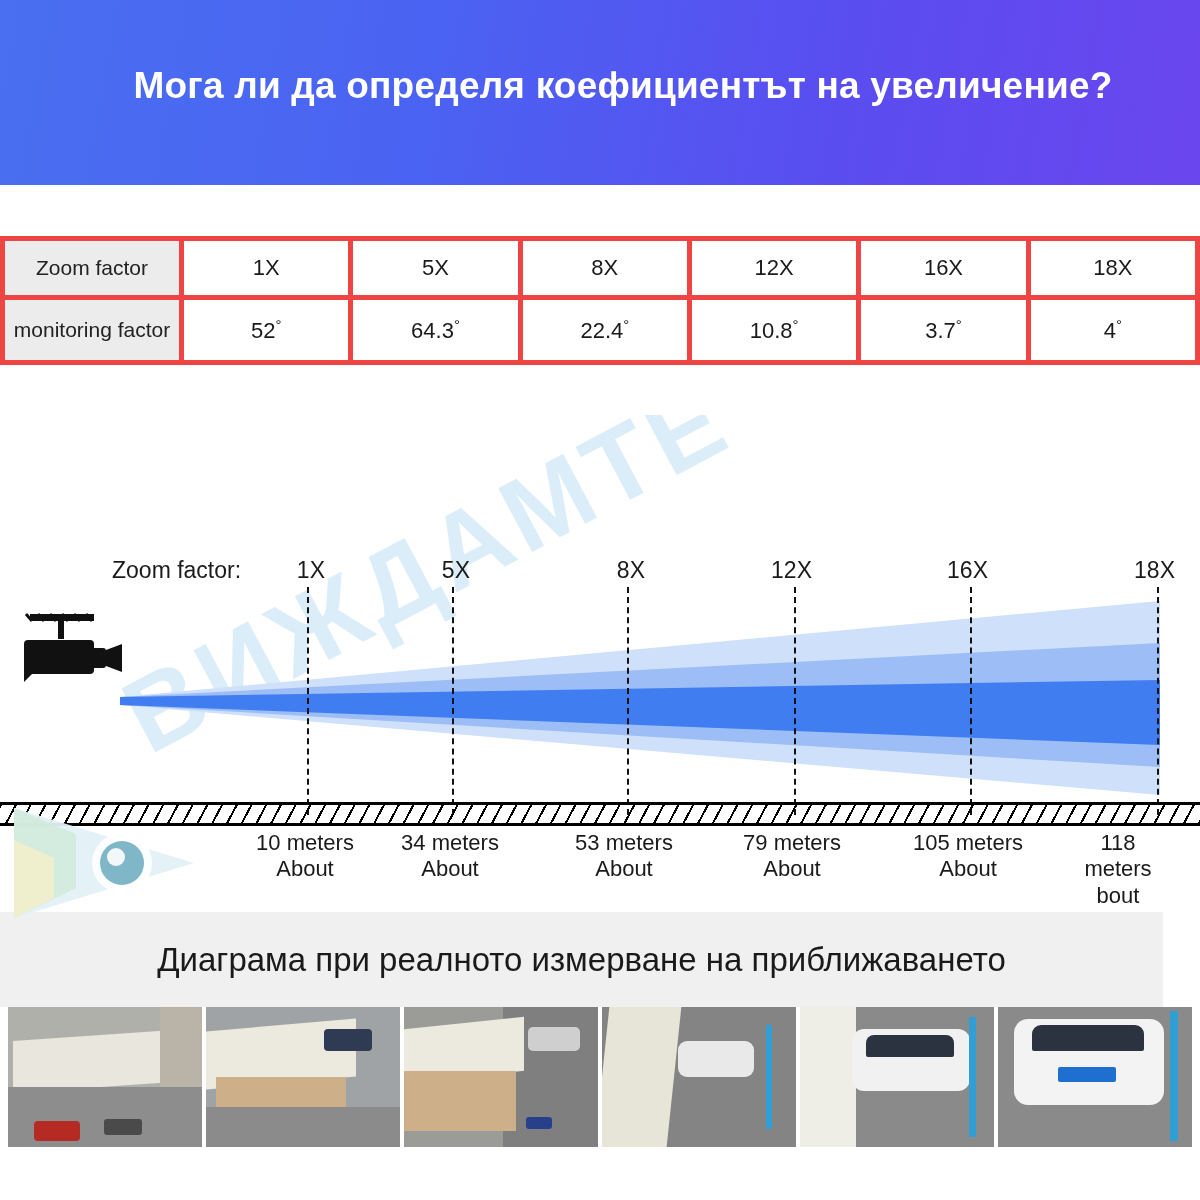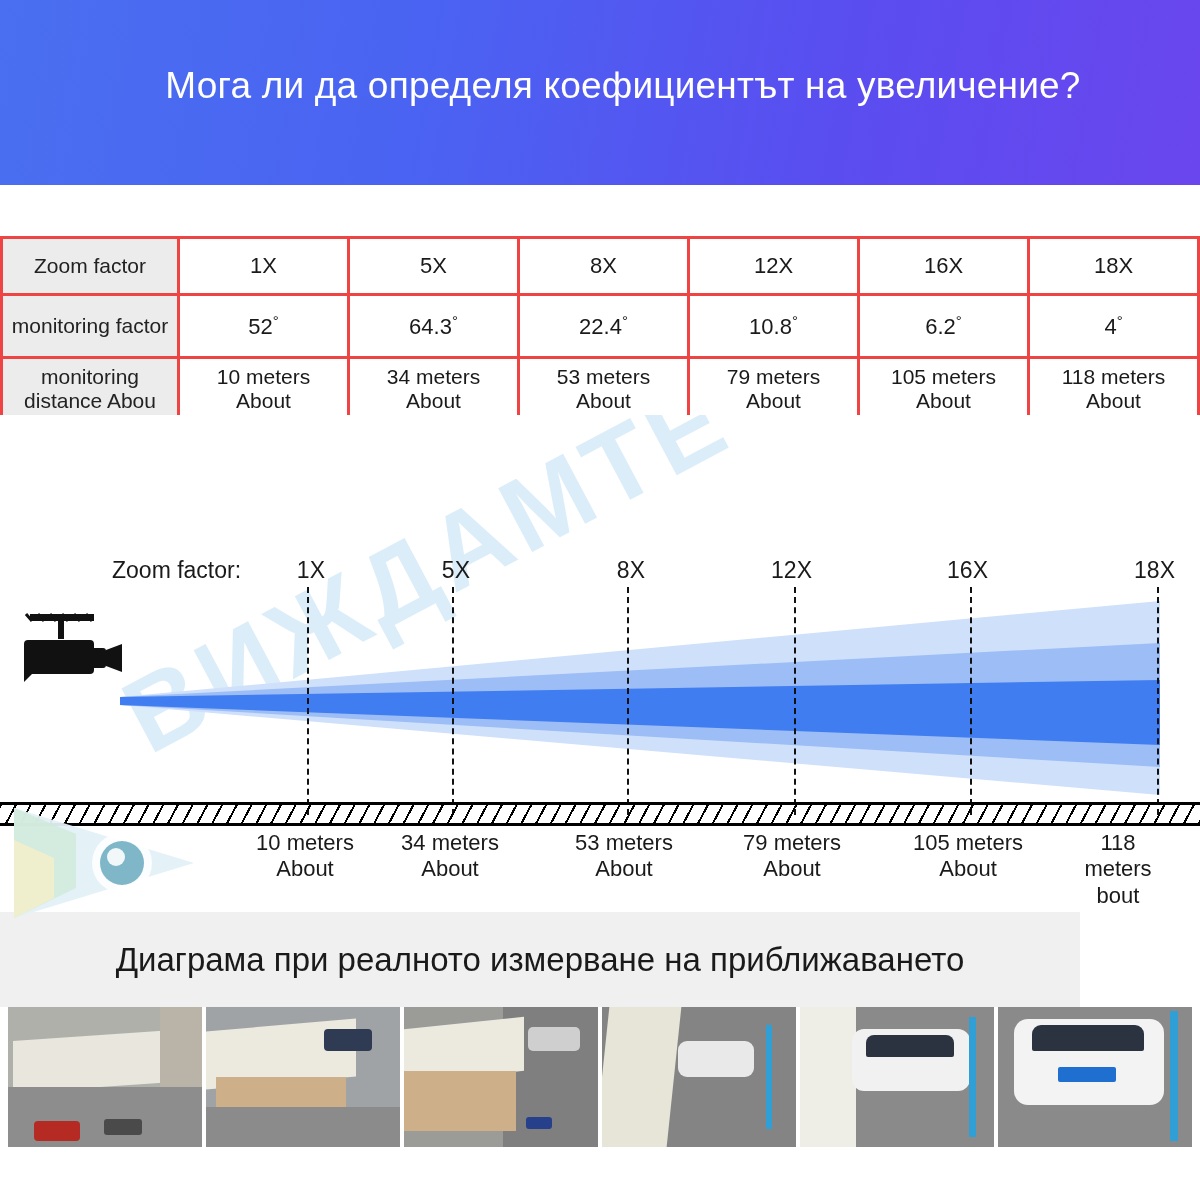--- a/index.html
+++ b/index.html
@@ -22,38 +22,38 @@
     width: 1200px;
     height: 185px;
     background: linear-gradient(100deg, #4a6ff0 0%, #4a63f2 35%, #5a4df0 70%, #6a46ee 100%);
     display: flex;
     align-items: center;
     justify-content: center;
   }
   .banner-title {
     color: #ffffff;
     font-size: 37px;
-    font-weight: normal;
+    font-weight: bold;
     letter-spacing: 0.2px;
     text-align: left;
     padding-bottom: 14px;
     margin-left: 46px;
   }
 
   
   .spec-table {
     position: absolute;
     left: 0;
     top: 236px;
     width: 1200px;
     border-collapse: collapse;
     table-layout: fixed;
   }
   .spec-table td {
-    border: 3px solid #ef4444;
+    border: 5px solid #ef4444;
     text-align: center;
     font-size: 22px;
     color: #1a1a1a;
     height: 52px;
     vertical-align: middle;
     background: #ffffff;
   }
   .spec-table td.rowhead {
     background: #ececec;
     color: #222;
@@ -165,21 +165,21 @@
     width: 205px;
     height: 125px;
     z-index: 5;
   }
 
   
   .subtitle-band {
     position: absolute;
     left: 0;
     top: 912px;
-    width: 1080px;
+    width: 1163px;
     height: 95px;
     background: #f0f0f0;
     display: flex;
     align-items: center;
     justify-content: center;
   }
   .subtitle-text {
     font-size: 33px;
     color: #1a1a1a;
     text-align: center;
@@ -261,31 +261,22 @@
     <td>12X</td>
     <td>16X</td>
     <td>18X</td>
   </tr>
   <tr class="tall">
     <td class="rowhead two-line">monitoring factor</td>
     <td><span>52</span><span class="deg">°</span></td>
     <td><span>64.3</span><span class="deg">°</span></td>
     <td><span>22.4</span><span class="deg">°</span></td>
     <td><span>10.8</span><span class="deg">°</span></td>
-    <td><span>6.2</span><span class="deg">°</span></td>
+    <td><span>3.7</span><span class="deg">°</span></td>
     <td><span>4</span><span class="deg">°</span></td>
-  </tr>
-  <tr class="tall">
-    <td class="rowhead two-line">monitoring distance Abou</td>
-    <td class="two-line">10 meters<br>About</td>
-    <td class="two-line">34 meters<br>About</td>
-    <td class="two-line">53 meters<br>About</td>
-    <td class="two-line">79 meters<br>About</td>
-    <td class="two-line">105 meters<br>About</td>
-    <td class="two-line">118 meters<br>About</td>
   </tr>
 </tbody>
   </table>
 
 <div class="diagram">
 
   <div class="watermark">ВИЖДАМТЕ</div>
 
   <svg width="1200" height="420" style="position:absolute;left:0;top:0;">
     <polygon points="120,282 1160,186 1160,380 120,290" fill="#cfe0fb"></polygon>

